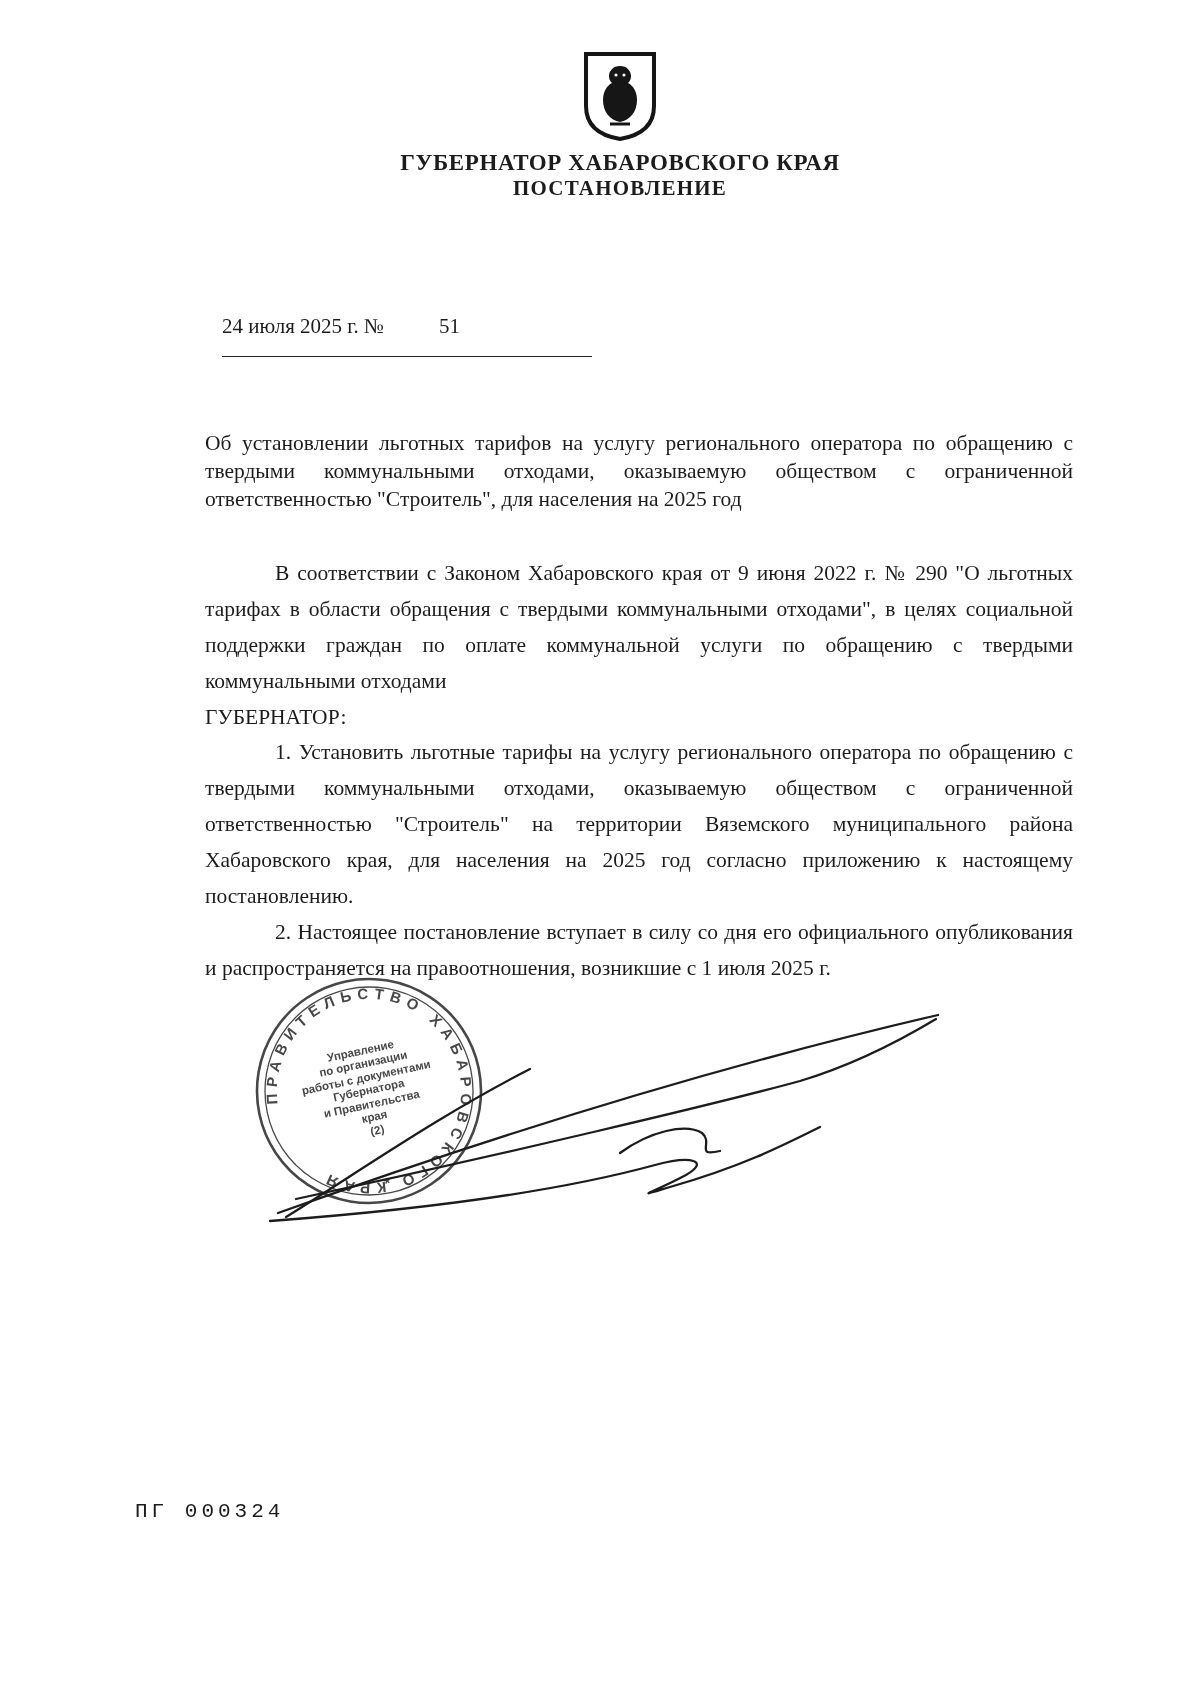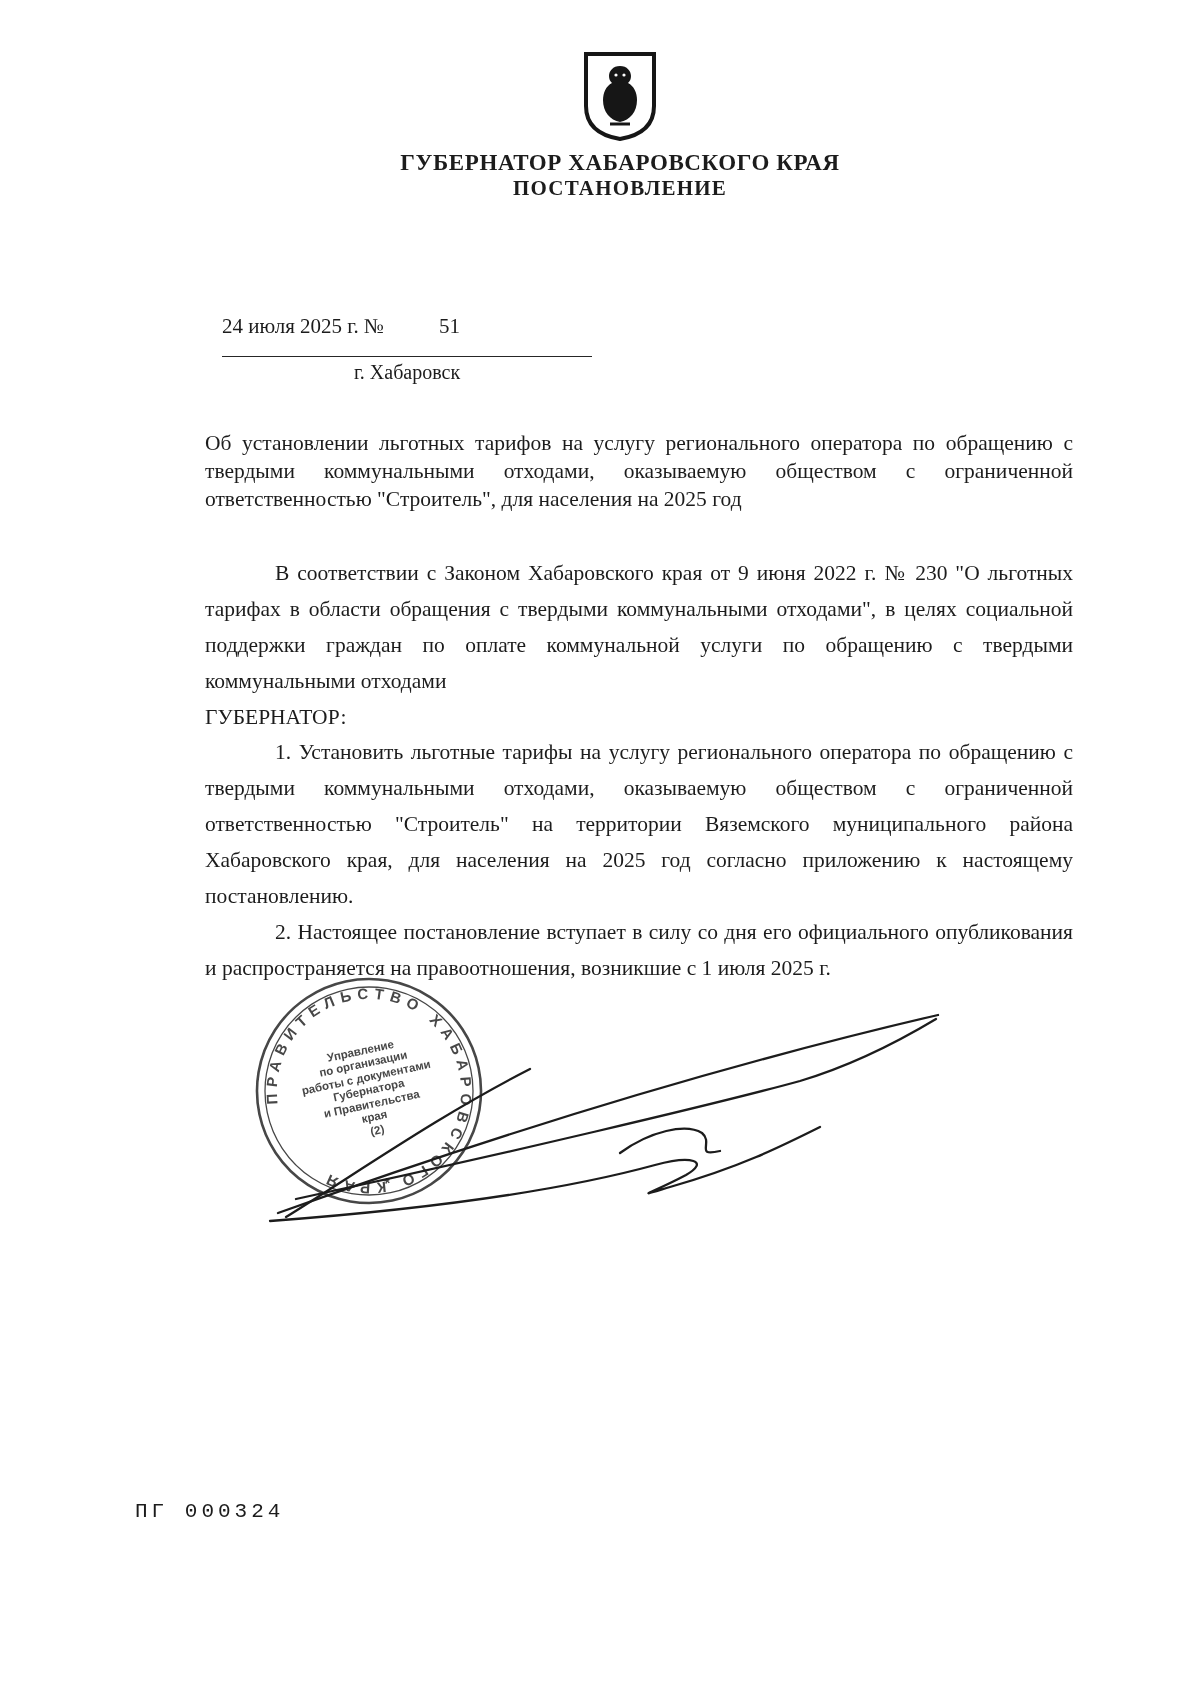--- a/index.html
+++ b/index.html
@@ -76,27 +76,26 @@
     </div>
     <div class="org-name">ГУБЕРНАТОР ХАБАРОВСКОГО КРАЯ</div>
     <div class="doc-type">ПОСТАНОВЛЕНИЕ</div>
   </header>
 
   <div class="date-block">
     <div class="date-row">
       <span>24 июля 2025 г. №</span>
       <span class="doc-number">51</span>
     </div>
-    <div class="city">г. Хабаровск</div>
   </div>
 
   <div class="title">Об установлении льготных тарифов на услугу регионального оператора по обращению с твердыми коммунальными отходами, оказываемую обществом с ограниченной ответственностью "Строитель", для населения на 2025 год</div>
 
   <div class="body-text">
-    <p class="indent">В соответствии с Законом Хабаровского края от 9 июня 2022 г. № 230 "О льготных тарифах в области обращения с твердыми коммунальными отходами", в целях социальной поддержки граждан по оплате коммунальной услуги по обращению с твердыми коммунальными отходами</p>
+    <p class="indent">В соответствии с Законом Хабаровского края от 9 июня 2022 г. № 290 "О льготных тарифах в области обращения с твердыми коммунальными отходами", в целях социальной поддержки граждан по оплате коммунальной услуги по обращению с твердыми коммунальными отходами</p>
     <p>ГУБЕРНАТОР:</p>
     <p class="indent">1. Установить льготные тарифы на услугу регионального оператора по обращению с твердыми коммунальными отходами, оказываемую обществом с ограниченной ответственностью "Строитель" на территории Вяземского муниципального района Хабаровского края, для населения на 2025 год согласно приложению к настоящему постановлению.</p>
     <p class="indent">2. Настоящее постановление вступает в силу со дня его официального опубликования и распространяется на правоотношения, возникшие с 1 июля 2025 г.</p>
   </div>
 
 
   <div class="stamp-wrap">
     <svg viewBox="0 0 238 238" width="238" height="238" aria-hidden="true">
       <circle cx="119" cy="119" r="112" fill="none" stroke="#2e2e2e" stroke-width="2.6"></circle>
       <circle cx="119" cy="119" r="104" fill="none" stroke="#2e2e2e" stroke-width="1.3"></circle>

